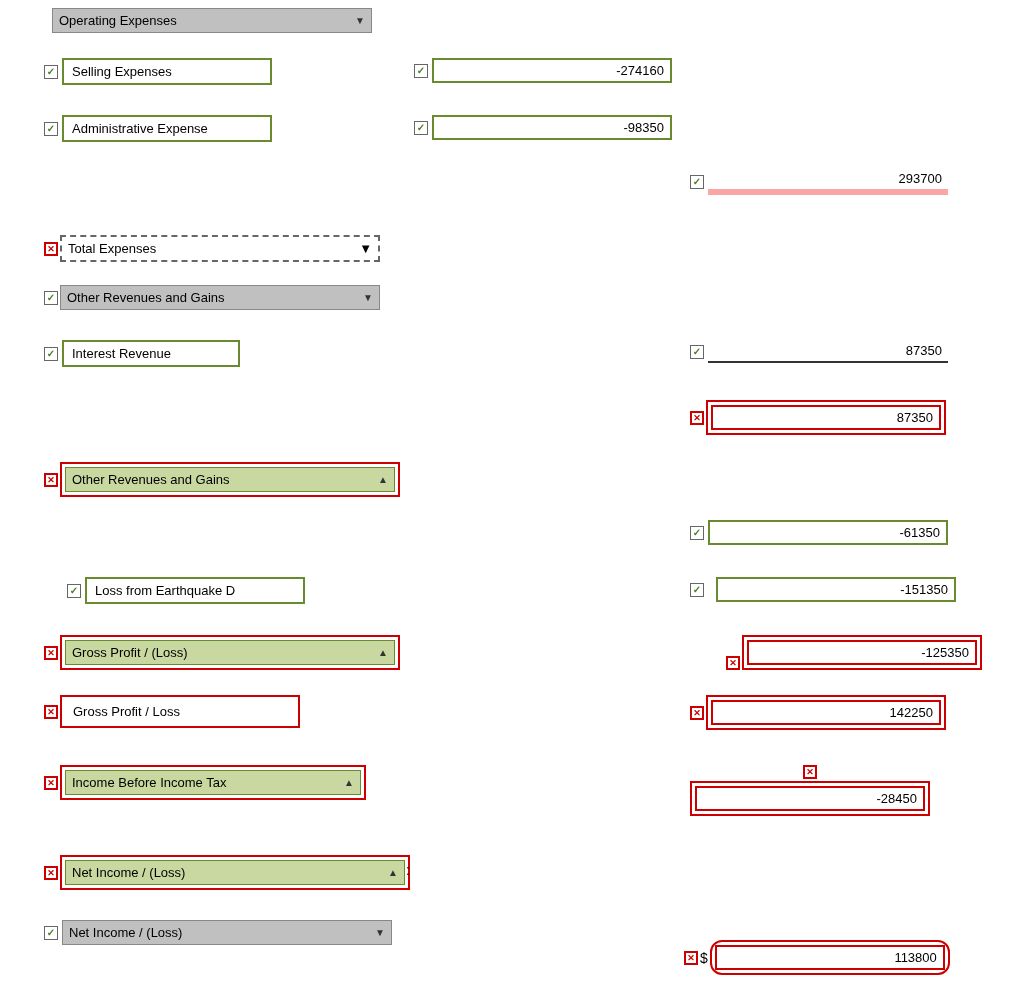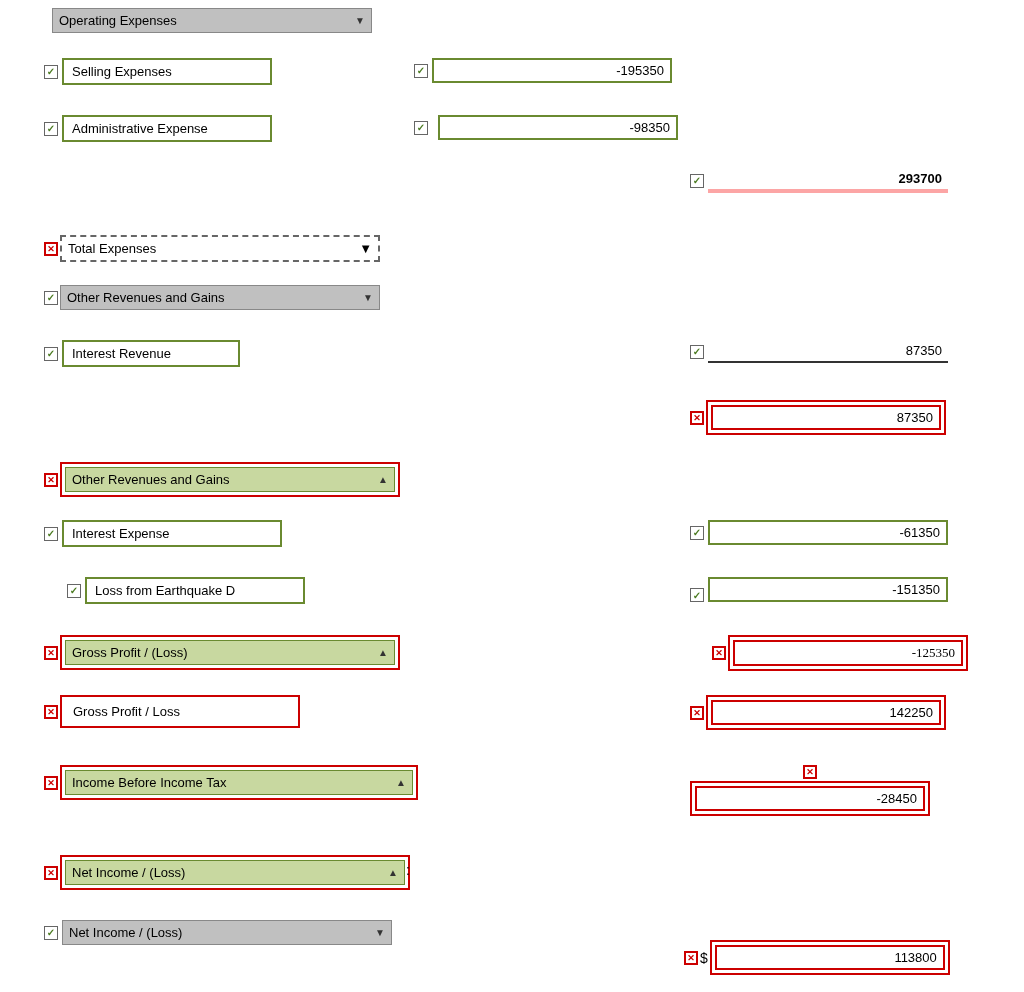--- a/index.html
+++ b/index.html
@@ -51,40 +51,40 @@
 
   <div style="position:absolute; top:58px; left:0; display:flex; align-items:center; gap:4px;">
     <div class="cb checked"></div>
     <div class="label-box" style="width:210px;">
       <span>Selling Expenses</span>
     </div>
   </div>
   <div style="position:absolute; top:58px; left:370px; display:flex; align-items:center; gap:4px;">
     <div class="cb checked"></div>
     <div class="input-green" style="width:240px;">
-      <span>-195350</span>
+      <span>-274160</span>
     </div>
   </div>
 
   <div style="position:absolute; top:115px; left:0; display:flex; align-items:center; gap:4px;">
     <div class="cb checked"></div>
     <div class="label-box" style="width:210px;">
       <span>Administrative Expense</span>
     </div>
   </div>
-  <div style="position:absolute; top:115px; left:370px; display:flex; align-items:center; gap:10px;">
+  <div style="position:absolute; top:115px; left:370px; display:flex; align-items:center; gap:4px;">
     <div class="cb checked"></div>
     <div class="input-green" style="width:240px;">
       <span>-98350</span>
     </div>
   </div>
 
   <div style="position:absolute; top:168px; left:646px; display:flex; align-items:center; gap:4px;">
     <div class="cb checked"></div>
-    <div class="input-green-underline" style="width:240px; border-bottom: 4px solid #fca5a5; font-weight: bold;">
+    <div class="input-green-underline" style="width:240px; border-bottom: 6px solid #fca5a5;">
       <span>293700</span>
     </div>
   </div>
 
 
   <div style="position:absolute; top:235px; left:0; display:flex; align-items:center; gap:2px;">
     <div class="cb x-mark"></div>
     <div class="dashed-box" style="width:320px;align-items:flex-end;">
       <span>Total Expenses</span>
       <span class="arrow">▼</span>
@@ -125,59 +125,53 @@
   <div style="position:absolute; top:462px; left:0; display:flex; align-items:center; gap:2px;">
     <div class="cb x-mark"></div>
     <div class="red-container" style="width:340px;">
       <div class="dropdown-green" style="width:100%;">
         <span>Other Revenues and Gains</span>
         <span class="arrow">▲</span>
       </div>
     </div>
   </div>
 
-  <div style="position:absolute; top:520px; left:0; display:flex; align-items:center; gap:4px;">
-    <div class="cb checked"></div>
-    <div class="label-box" style="width:220px;">
-      <span>Interest Expense</span>
-    </div>
-  </div>
 
   <div style="position:absolute; top:520px; left:646px; display:flex; align-items:center; gap:4px;">
     <div class="cb checked"></div>
     <div class="input-green" style="width:240px;">
       <span>-61350</span>
     </div>
   </div>
 
   <div style="position:absolute; top:577px; left:0; display:flex; align-items:center; gap:4px;padding-left:23px;">
     <div class="cb checked"></div>
     <div class="label-box" style="width:220px;">
       <span>Loss from Earthquake D</span>
     </div>
   </div>
 
-  <div style="position:absolute; top:577px; left:646px; display:flex; align-items:flex-end; gap:4px;">
+  <div style="position:absolute; top:577px; left:646px; display:flex; align-items:center; gap:12px;">
     <div class="cb checked"></div>
     <div class="input-green" style="width:240px;">
       <span>-151350</span>
     </div>
   </div>
 
   <div style="position:absolute; top:635px; left:0; display:flex; align-items:center; gap:2px;">
     <div class="cb x-mark"></div>
     <div class="red-container" style="width:340px;">
       <div class="dropdown-green" style="width:100%;">
         <span>Gross Profit / (Loss)</span>
         <span class="arrow">▲</span>
       </div>
     </div>
   </div>
 
-  <div style="position:absolute; top:635px; left:668px; display:flex; align-items:center; gap:2px;font-family:Liberation Serif, serif;">
+  <div style="position:absolute; top:635px; left:682px; display:flex; align-items:flex-end; gap:2px;">
     <div class="cb x-mark"></div>
     <div class="red-container" style="width:240px;">
       <div class="input-red" style="width:100%;">
         <span>-125350</span>
       </div>
     </div>
   </div>
 
   <div style="position:absolute; top:695px; left:0; display:flex; align-items:center; gap:2px;">
     <div class="cb x-mark"></div>
@@ -192,21 +186,21 @@
     <div class="cb x-mark"></div>
     <div class="red-container" style="width:240px;">
       <div class="input-red" style="width:100%;">
         <span>142250</span>
       </div>
     </div>
   </div>
 
   <div style="position:absolute; top:765px; left:0; display:flex; align-items:center; gap:2px;">
     <div class="cb x-mark"></div>
-    <div class="red-container" style="width:358px;">
+    <div class="red-container" style="width:306px;">
       <div class="dropdown-green" style="width:100%;">
         <span>Income Before Income Tax</span>
         <span class="arrow">▲</span>
       </div>
     </div>
   </div>
 
   <div style="position:absolute; top:765px; left:646px; display:flex; align-items:center; gap:2px;flex-direction:column;">
     <div class="cb x-mark"></div>
     <div class="red-container" style="width:240px;">
@@ -233,21 +227,21 @@
     <div class="dropdown-gray" style="width:330px;">
       <span>Net Income / (Loss)</span>
       <span class="arrow">▼</span>
     </div>
   </div>
 
   <div style="position:absolute; top:940px; left:640px; display:flex; align-items:center; gap:2px;">
     <div class="cb x-mark"></div>
     <div style="display:flex; align-items:center;">
       <span style="font-size:14px; margin-right:2px;">$</span>
-      <div class="red-container" style="width:240px;">
+      <div class="red-container" style="width:240px;border-radius:12px;">
         <div class="input-red" style="width:100%;">
           <span>113800</span>
         </div>
       </div>
     </div>
   </div>
 
 </div>
 
 </body></html>

